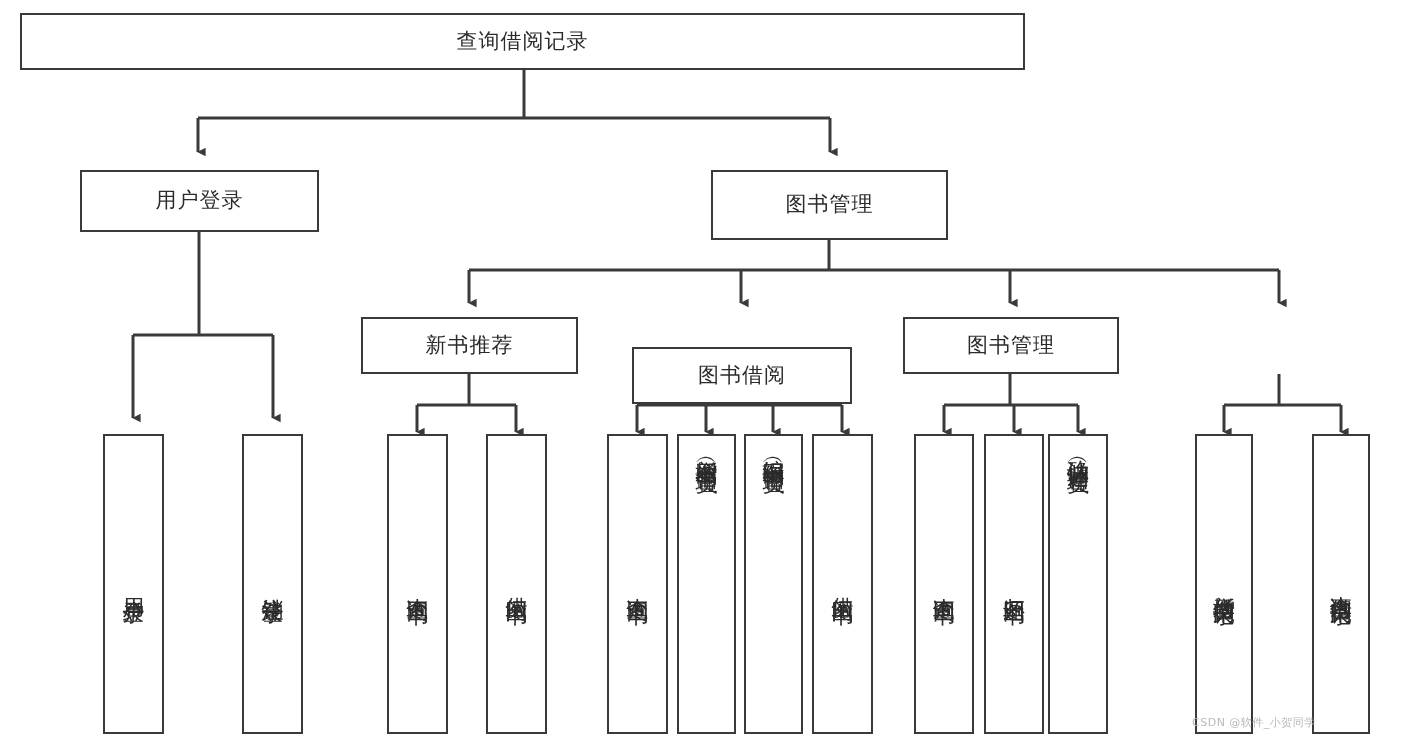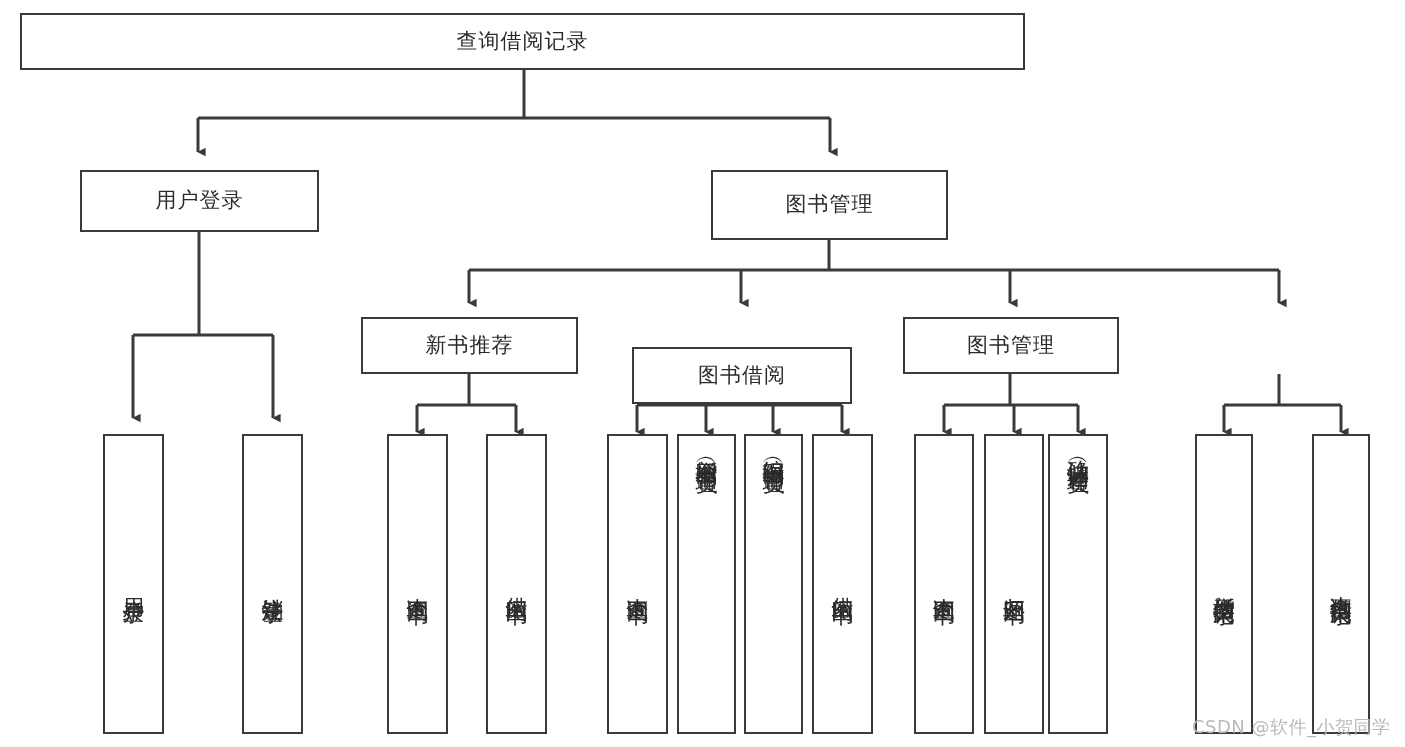--- a/index.html
+++ b/index.html
@@ -59,21 +59,21 @@
   svg.links {
     position: absolute;
     left: 0;
     top: 0;
     width: 1405px;
     height: 747px;
     pointer-events: none;
   }
   .watermark {
     position: absolute;
-    font-size: 18px;
+    font-size: 11px;
     color: #b9b9b9;
     white-space: nowrap;
     letter-spacing: 0.5px;
   }
 </style>
 </head>
 <body>
 
 <div id="canvas">
 

